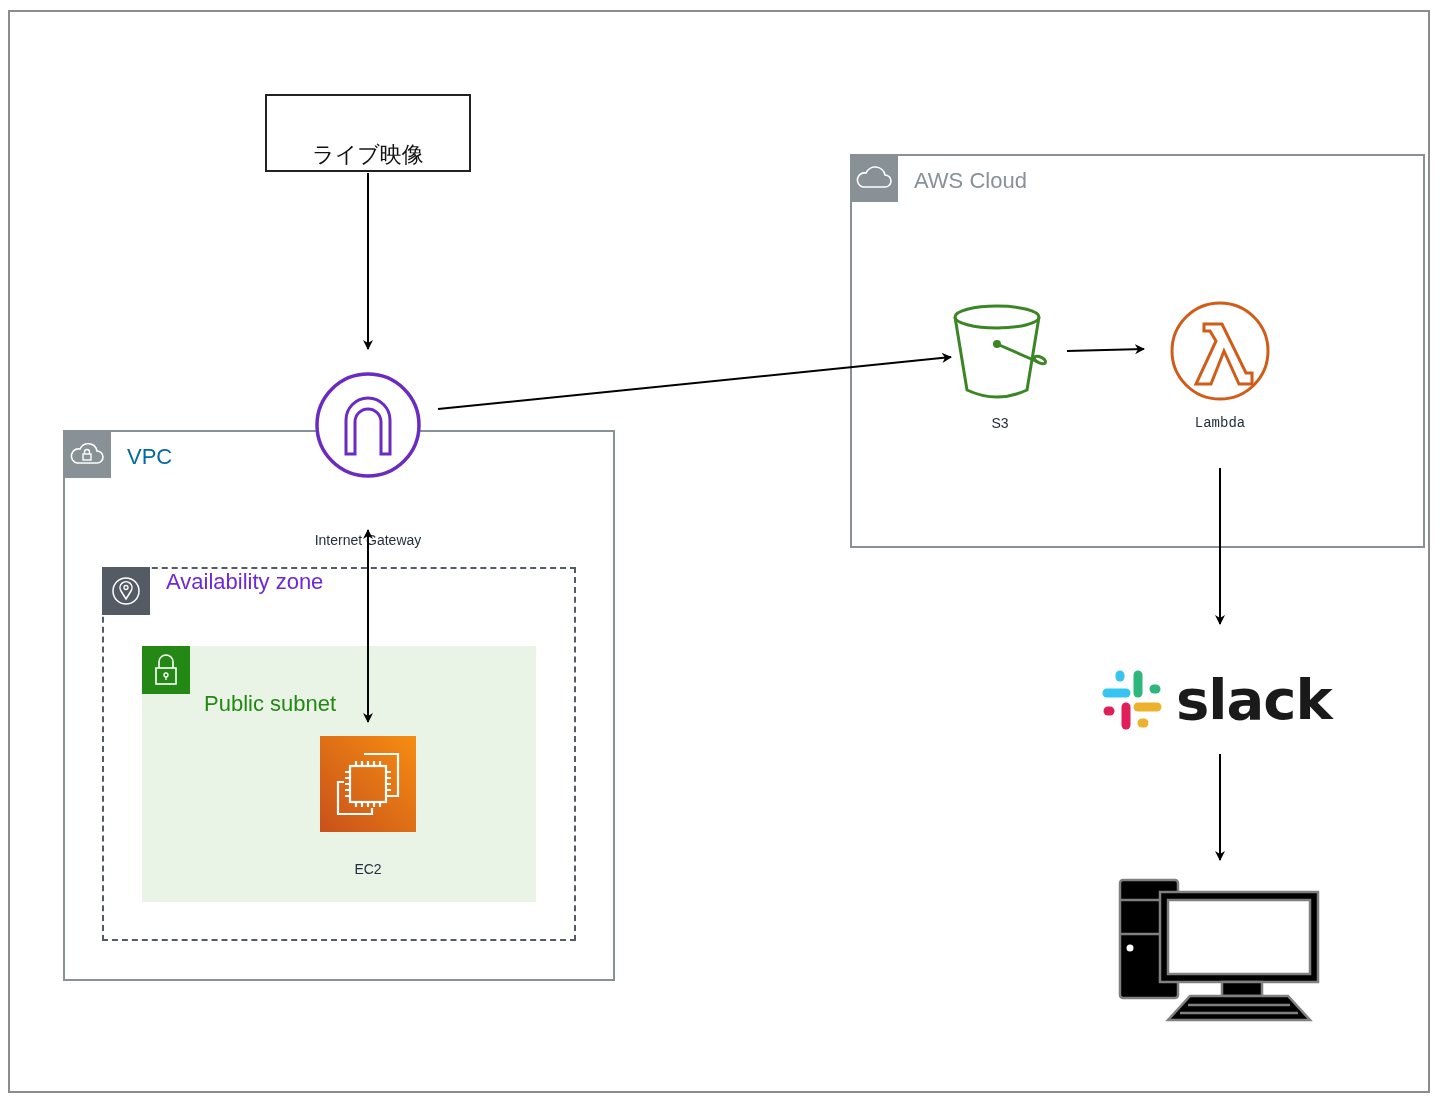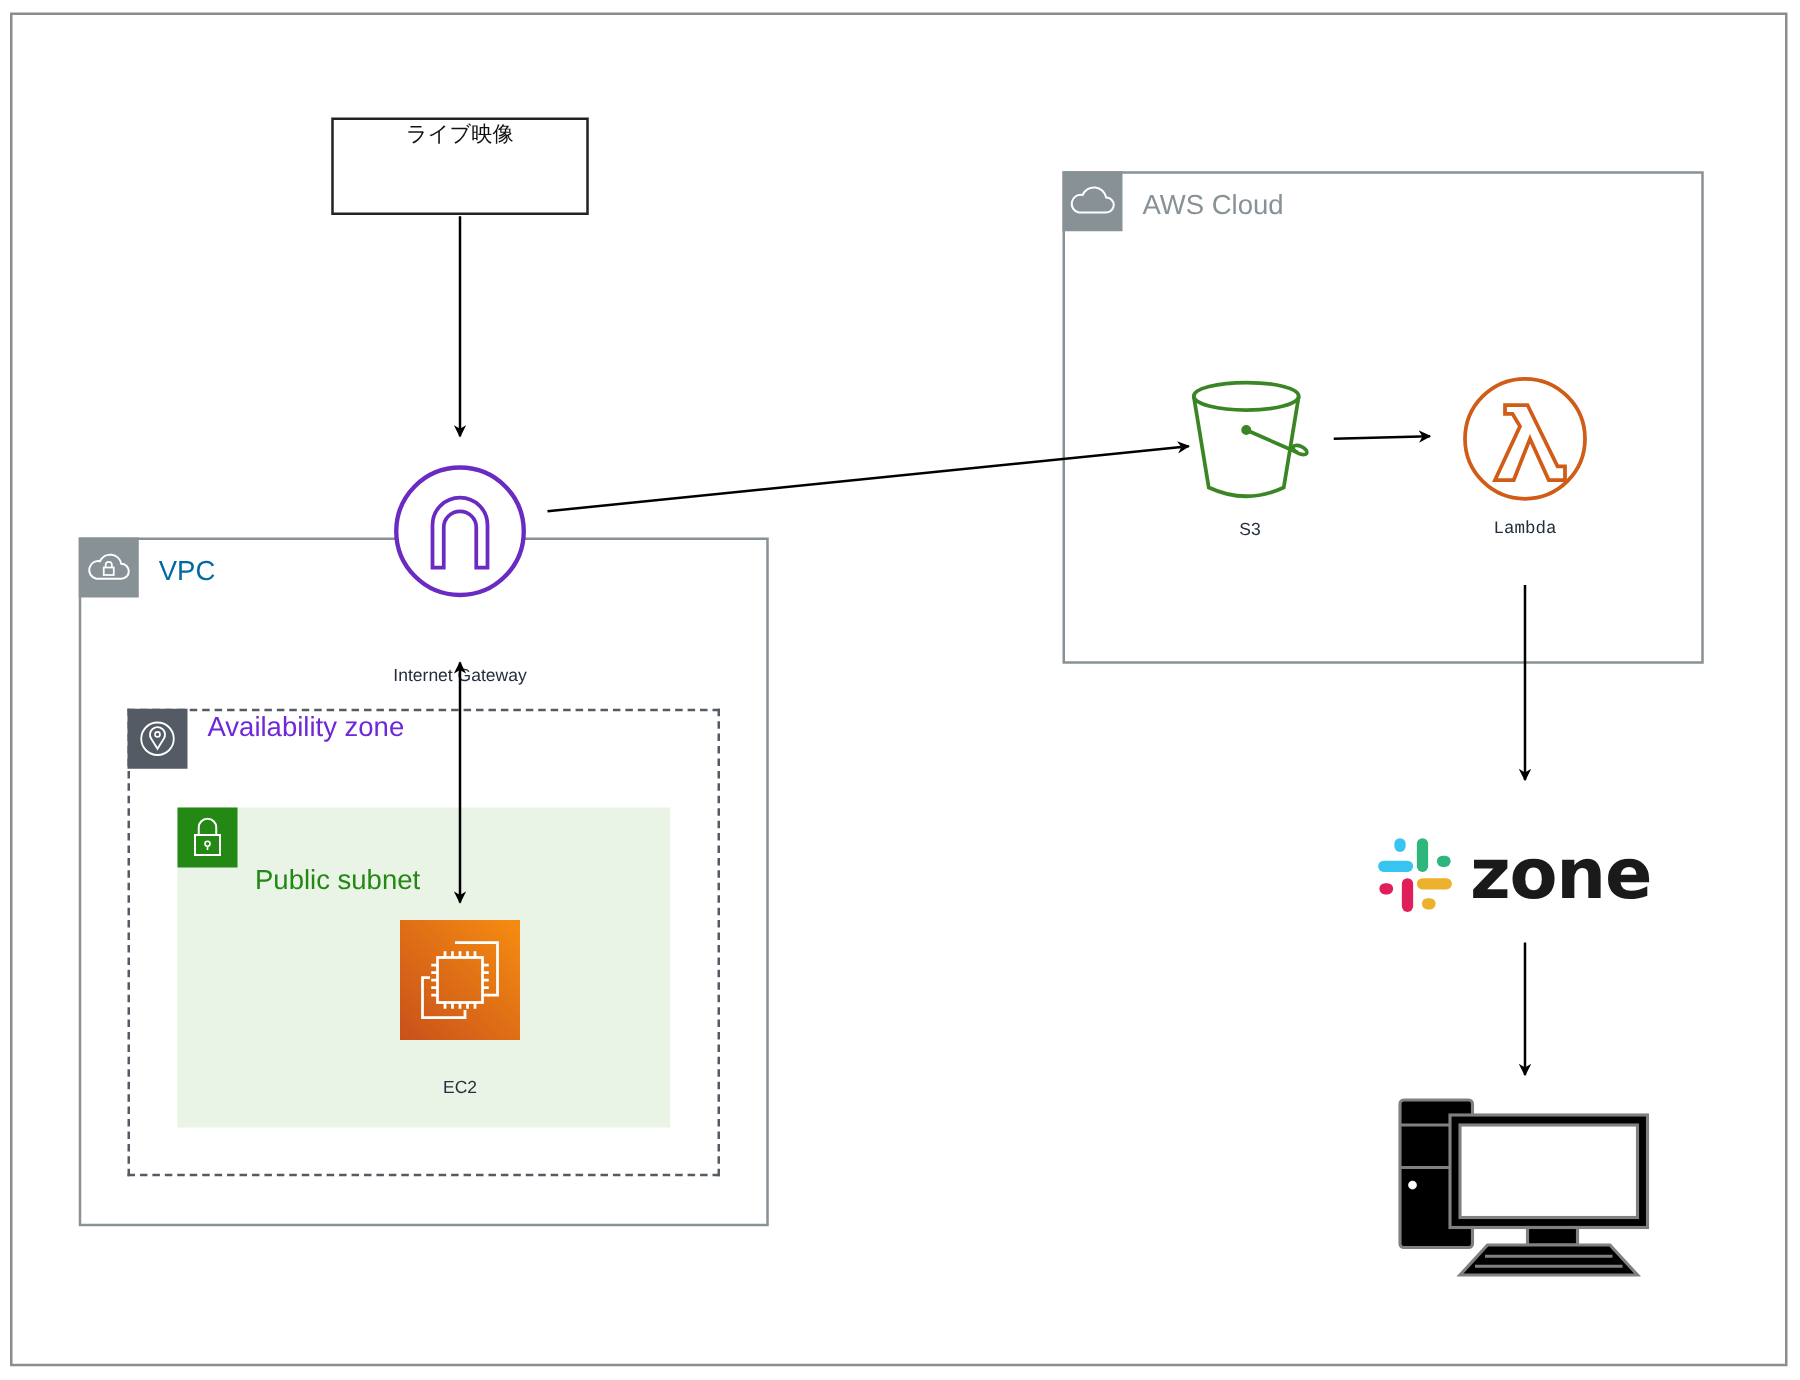--- a/index.html
+++ b/index.html
@@ -3,24 +3,24 @@
 <meta charset="utf-8">
 <style>
   html, body { margin:0; padding:0; background:#ffffff; }
   body { width:1440px; height:1104px; position:relative; overflow:hidden; font-family:"Liberation Sans", sans-serif; }
   .abs { position:absolute; }
   .frame { left:8px; top:10px; width:1422px; height:1083px; border:2px solid #8c8c8c; box-sizing:border-box; }
   .group { box-sizing:border-box; }
   .vpc { left:63px; top:430px; width:552px; height:551px; border:2px solid #879196; }
   .az { left:102px; top:567px; width:474px; height:374px; border:2px dashed #545B64; }
   .subnet { left:142px; top:646px; width:394px; height:256px; background:#E9F3E6; }
-  .cloud { left:850px; top:137px; width:513px; height:394px; border:2px solid #879196; }
+  .cloud { left:850px; top:154px; width:575px; height:394px; border:2px solid #879196; }
   .gicon { width:48px; height:48px; display:flex; align-items:center; justify-content:center; }
   .glabel { font-size:22px; }
-  .video-box { left:265px; top:94px; width:206px; height:78px; border:2px solid #222; box-sizing:border-box; background:#fff; display:flex; align-items:flex-start; justify-content:center; font-size:17px; color:#111; }
+  .video-box { left:265px; top:94px; width:206px; height:78px; border:2px solid #222; box-sizing:border-box; background:#fff; display:flex; align-items:flex-end; justify-content:center; font-size:22px; color:#111; }
   .lbl { font-size:14px; color:#232F3E; text-align:center; }
   svg.overlay { position:absolute; left:0; top:0; }
 </style>
 </head>
 <body>
 
 <div class="abs frame"></div>
 
 <div class="abs group vpc">
   <div class="abs gicon" style="left:-2px;top:-2px;background:#879196;">
@@ -126,21 +126,21 @@
       <line x1="7" y1="26" x2="26" y2="26" stroke="#36C5F0"></line>
       <line x1="20" y1="8" x2="20" y2="10" stroke="#36C5F0"></line>
       <line x1="38" y1="8" x2="38" y2="26" stroke="#2EB67D"></line>
       <line x1="54" y1="22" x2="56" y2="22" stroke="#2EB67D"></line>
       <line x1="38" y1="40" x2="57" y2="40" stroke="#ECB22E"></line>
       <line x1="42" y1="56" x2="44" y2="56" stroke="#ECB22E"></line>
       <line x1="26" y1="40" x2="26" y2="58" stroke="#E01E5A"></line>
       <line x1="8" y1="44" x2="10" y2="44" stroke="#E01E5A"></line>
     </g>
   </svg>
-  <span style="font-family:'DejaVu Sans', sans-serif;font-weight:bold;font-size:56px;color:#1a1a1a;margin-left:12px;letter-spacing:-1px;line-height:1;">zone</span>
+  <span style="font-family:'DejaVu Sans', sans-serif;font-weight:bold;font-size:56px;color:#1a1a1a;margin-left:12px;letter-spacing:-1px;line-height:1;">slack</span>
 </div>
 
 <div class="abs" style="left:1118px;top:878px;width:204px;height:145px;">
   <svg width="204" height="145" viewBox="0 0 204 145">
     <g stroke="#808080" stroke-width="2.5">
       <rect x="2" y="2" width="58" height="118" rx="3" fill="#000"></rect>
       <line x1="2" y1="22" x2="60" y2="22"></line>
       <line x1="2" y1="56" x2="60" y2="56"></line>
       <rect x="42" y="14" width="158" height="90" fill="#000"></rect>
       <rect x="50" y="22" width="142" height="74" fill="#fff"></rect>

